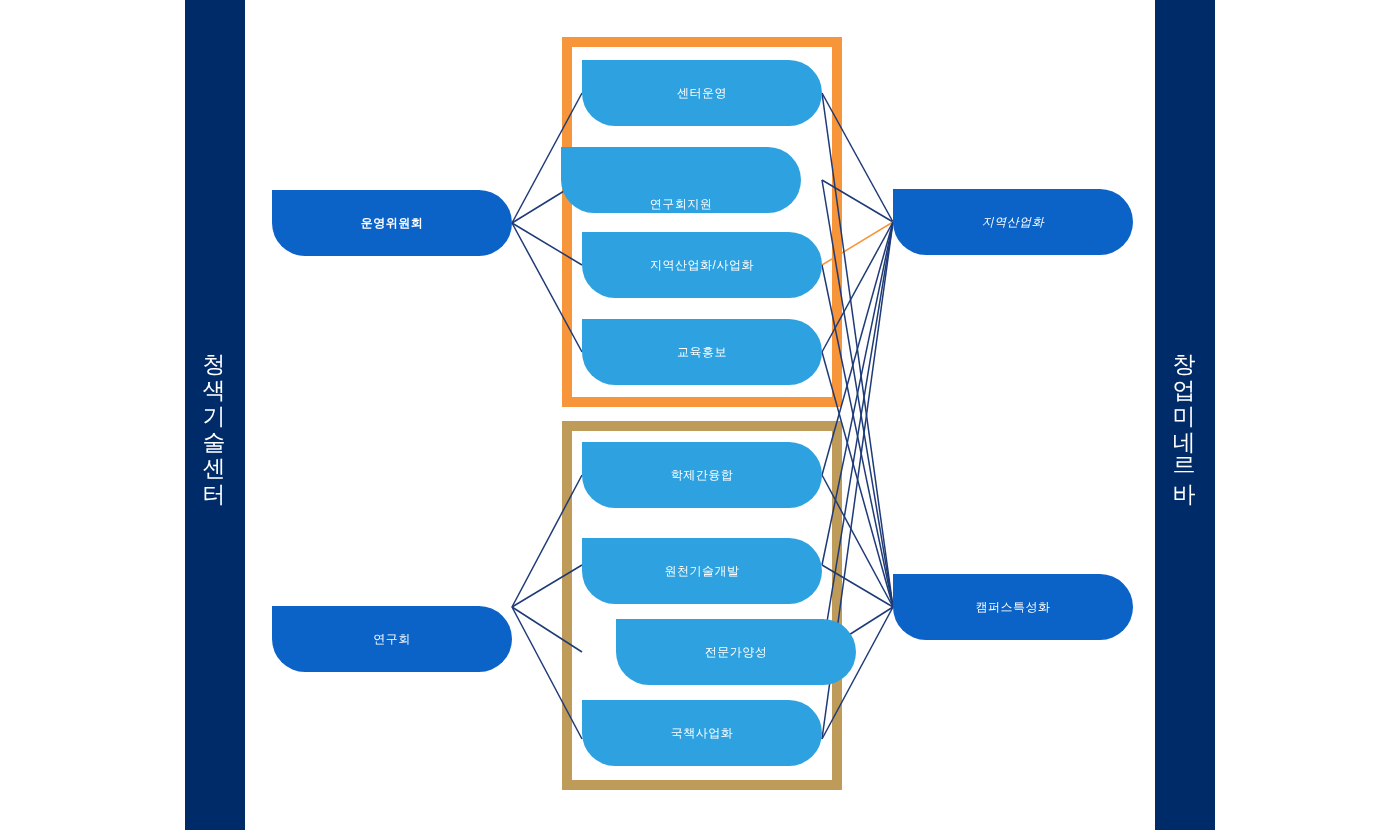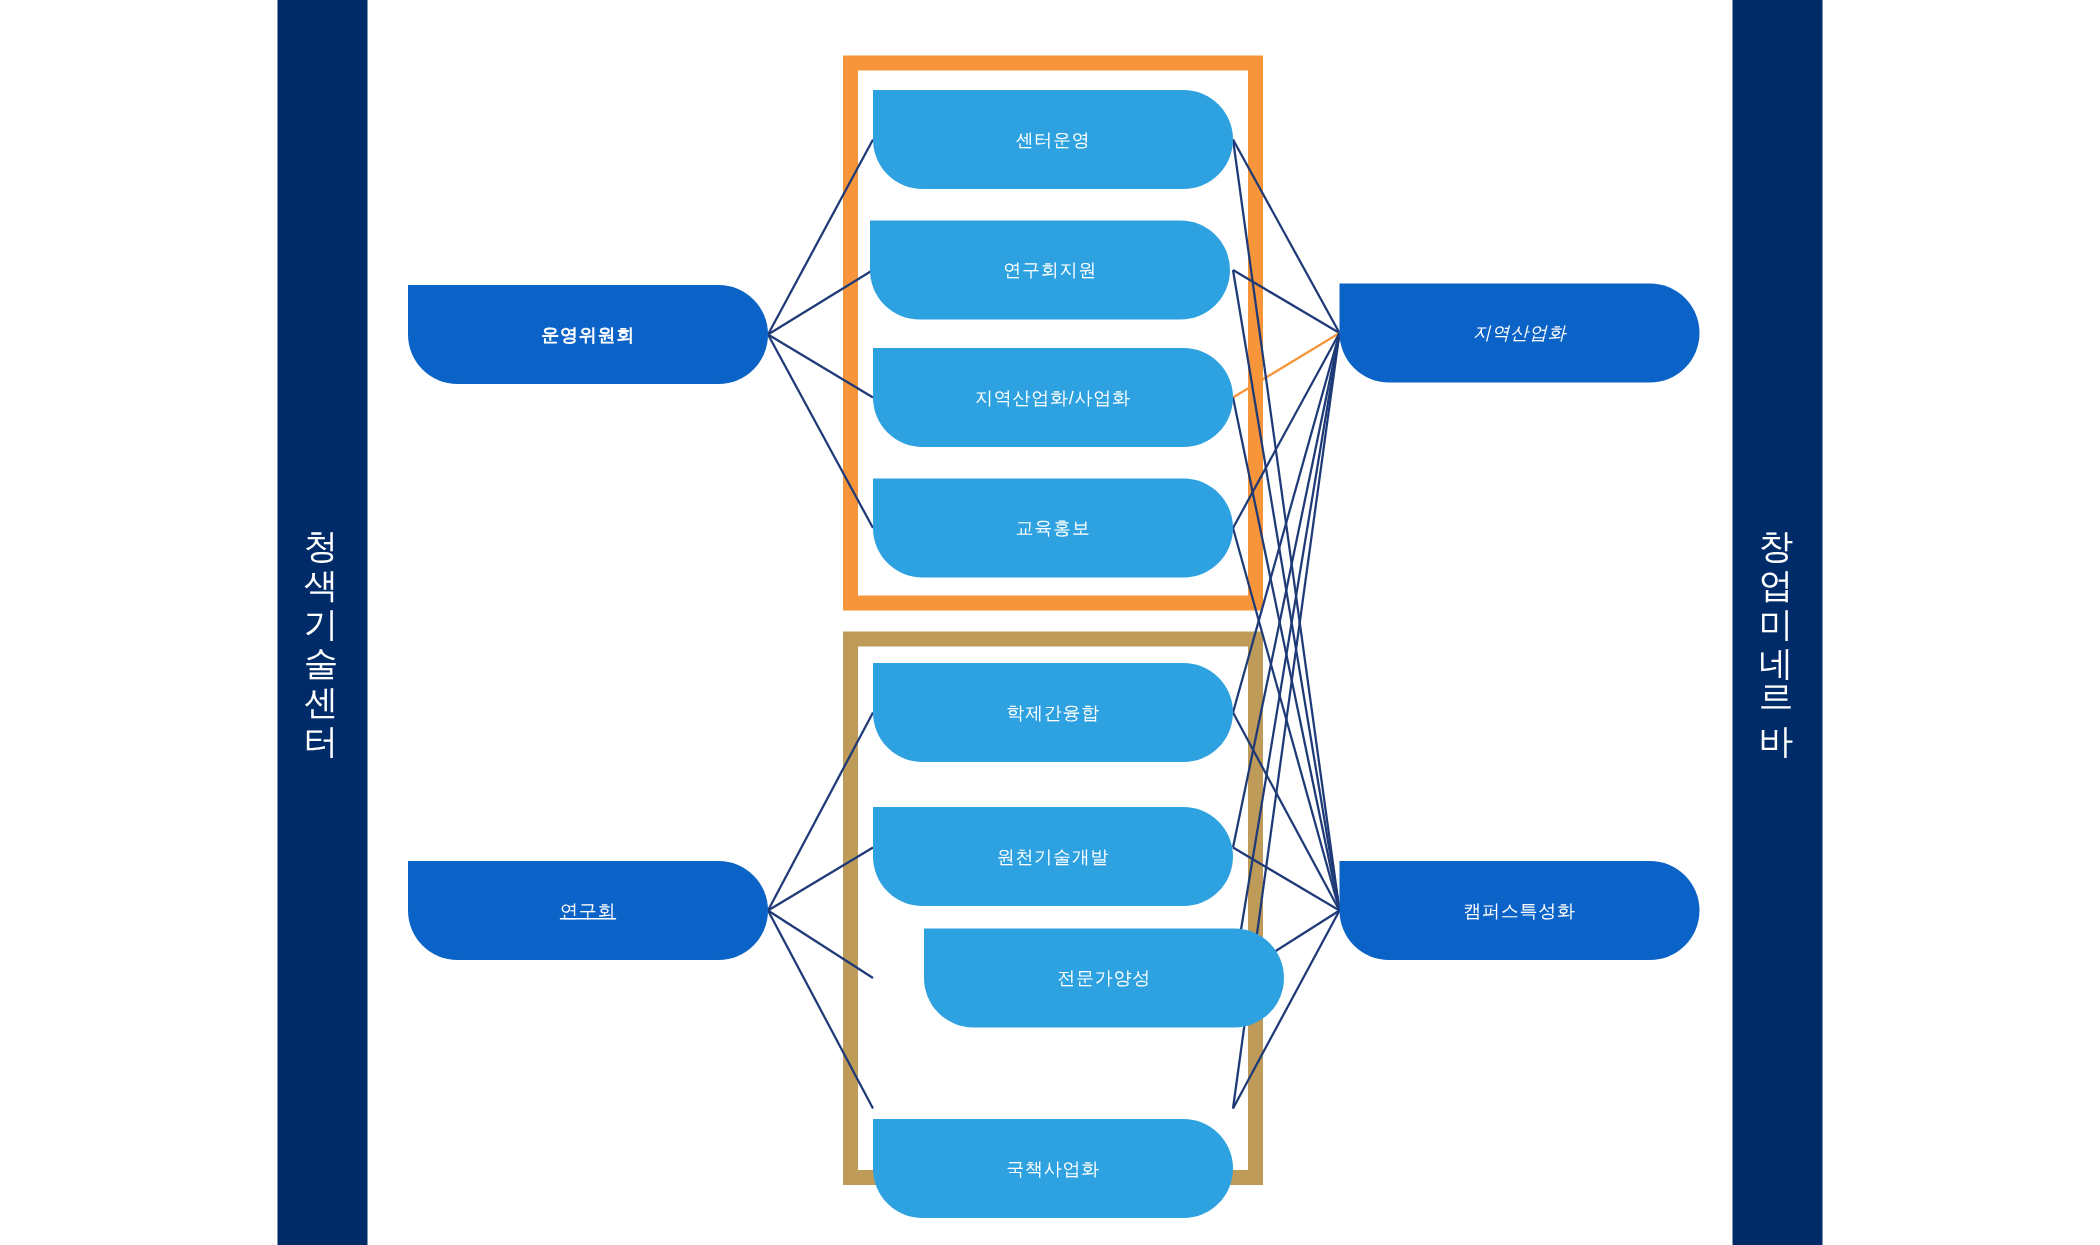--- a/index.html
+++ b/index.html
@@ -36,33 +36,33 @@
   .node{
     position:absolute;width:240px;height:66px;
     border-radius:0 33px 33px 33px;
     display:flex;align-items:center;justify-content:center;
     color:#ffffff;font-size:12px;font-weight:500;letter-spacing:0.5px;
   }
   .node.dark{background:var(--c-dark,#0b62c7);}
   .node.light{background:var(--c-light,#2ea2e0);}
 
   #node-steering{left:272px;top:190px;font-weight:bold;}
-  #node-research-group{left:272px;top:574px;text-decoration:underline;}
+  #node-research-group{left:272px;top:606px;}
   #node-regional{left:893px;top:189px;font-style:italic;}
   #node-campus{left:893px;top:574px;}
 
   #node-center-ops{left:582px;top:60px;}
-  #node-research-support{left:580px;top:147px;}
+  #node-research-support{left:561px;top:147px;align-items:flex-end;}
   #node-discovery{left:582px;top:232px;}
   #node-education{left:582px;top:319px;}
 
   #node-interdisciplinary{left:582px;top:442px;}
   #node-core-tech{left:582px;top:538px;}
   #node-experts{left:616px;top:619px;}
-  #node-national{left:582px;top:746px;justify-content:center;}
+  #node-national{left:582px;top:700px;justify-content:center;}
 </style>
 </head>
 <body style="--c-sidebar: #002b69; --c-dark: #0b62c7; --c-light: #2ea2e0; --c-orange: #f7953a; --c-gold: #bf9b5a;">
 
 <div class="stage">
 
   <div class="sidebar left">
     <div class="vlabel">청색기술센터</div>
   </div>
   <div class="sidebar right">

